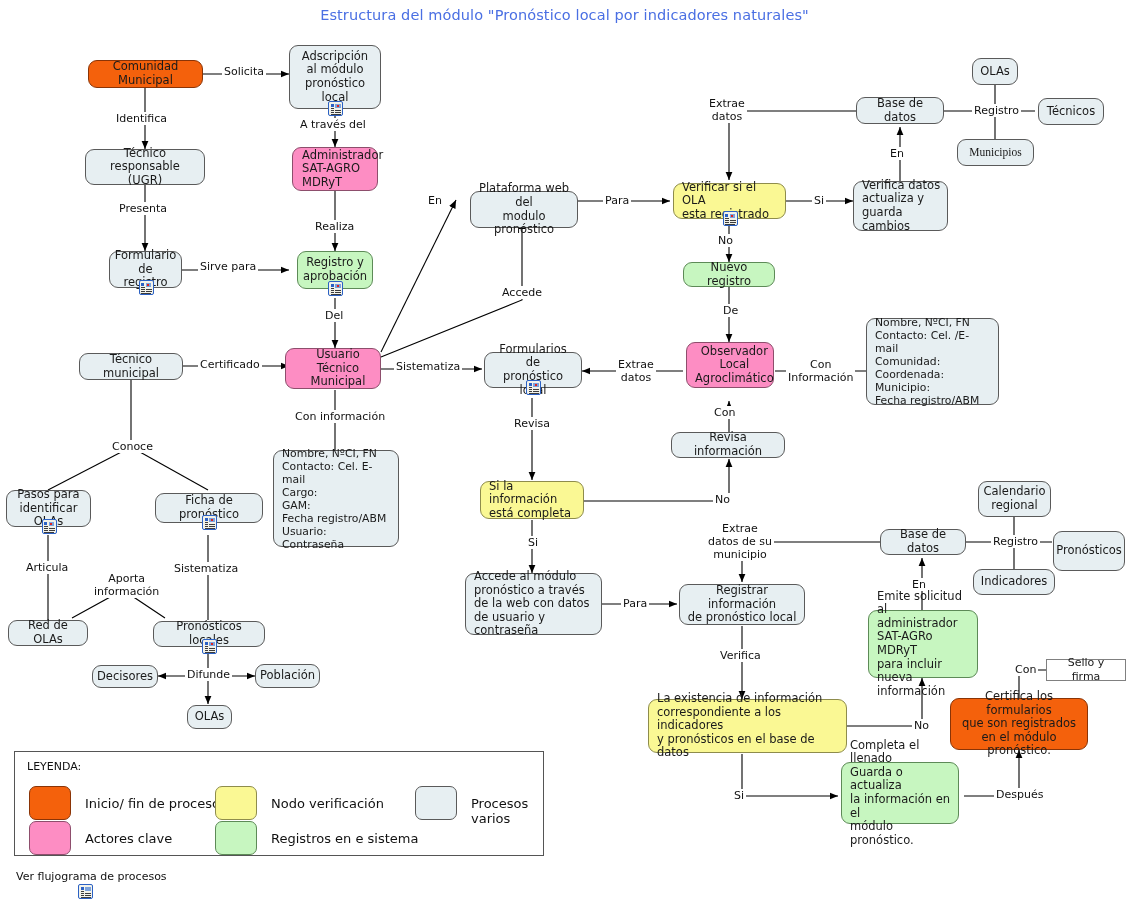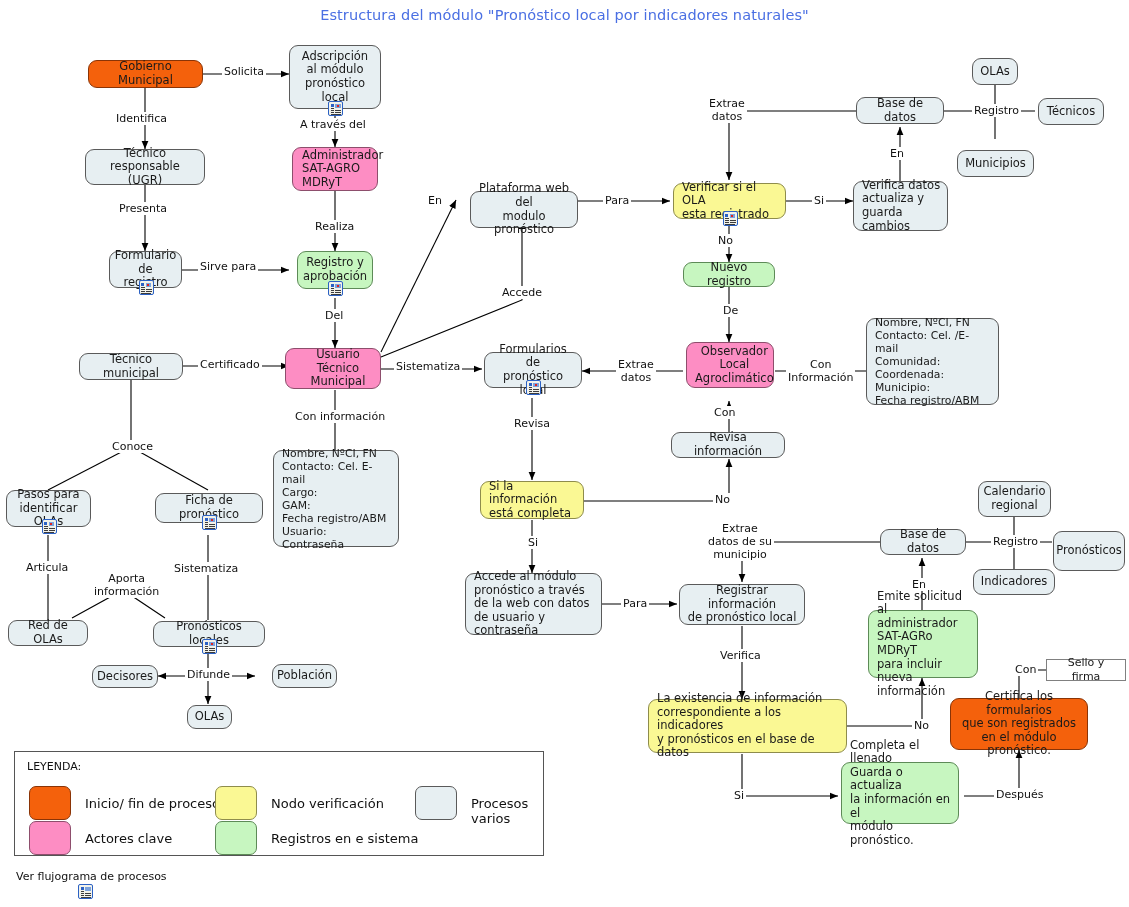--- a/index.html
+++ b/index.html
@@ -167,21 +167,21 @@
 
       <path d="M742,754 L742,796 L838,796" marker-end="url(#ah)"></path>
 
       <path d="M964,796 L1019,796 L1019,750" marker-end="url(#ah)"></path>
 
       <path d="M1019,698 L1019,670 L1046,670"></path>
     </g>
   </svg>
 
   <div class="node orange" style="left:88px;top:60px;width:115px;height:28px;">
-    <span>Gobierno Municipal</span>
+    <span>Comunidad Municipal</span>
   </div>
 
   <div class="node" style="left:289px;top:45px;width:92px;height:64px;">
     <span>Adscripción
 al módulo
 pronóstico local</span>
     <span class="docicon">
       <i class="l1"></i><i class="l2"></i><i class="l3"></i><i class="l4"></i>
       <i class="r1"></i><i class="r1b"></i><i class="r2"></i><i class="r3"></i><i class="r4"></i>
     </span>
@@ -235,21 +235,21 @@
   </div>
 
   <div class="node" style="left:972px;top:58px;width:46px;height:27px;">
     <span>OLAs</span>
   </div>
 
   <div class="node" style="left:1038px;top:98px;width:66px;height:27px;">
     <span>Técnicos</span>
   </div>
 
-  <div class="node" style="left:957px;top:150px;width:77px;height:27px;">
+  <div class="node" style="left:957px;top:139px;width:77px;height:27px;font-family:Liberation Serif, serif;">
     <span>Municipios</span>
   </div>
 
   <div class="node" style="left:853px;top:181px;width:95px;height:50px;text-align:left;justify-content:flex-start;padding-left:8px;">
     <span>Verifica datos
 actualiza y
 guarda cambios</span>
   </div>
 
   <div class="node green" style="left:683px;top:262px;width:92px;height:25px;">
@@ -375,21 +375,21 @@
   </div>
 
   <div class="node plain" style="left:1046px;top:659px;width:80px;height:22px;font-size:11px;">
     <span>Sello y firma</span>
   </div>
 
   <div class="node" style="left:92px;top:665px;width:66px;height:23px;">
     <span>Decisores</span>
   </div>
 
-  <div class="node" style="left:255px;top:664px;width:65px;height:24px;margin-left:17px;">
+  <div class="node" style="left:255px;top:664px;width:65px;height:24px;">
     <span>Población</span>
   </div>
 
   <div class="node" style="left:187px;top:705px;width:45px;height:24px;">
     <span>OLAs</span>
   </div>
 
   <div class="node orange" style="left:950px;top:698px;width:138px;height:52px;">
     <span>Certifica los formularios
 que son registrados

